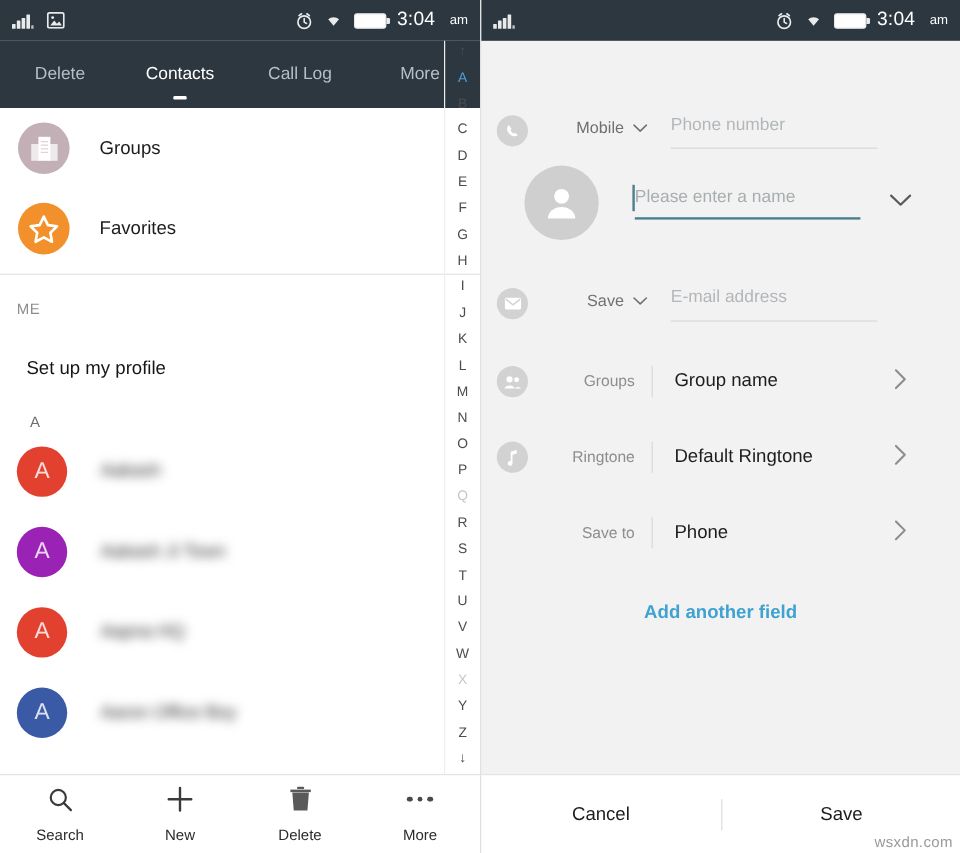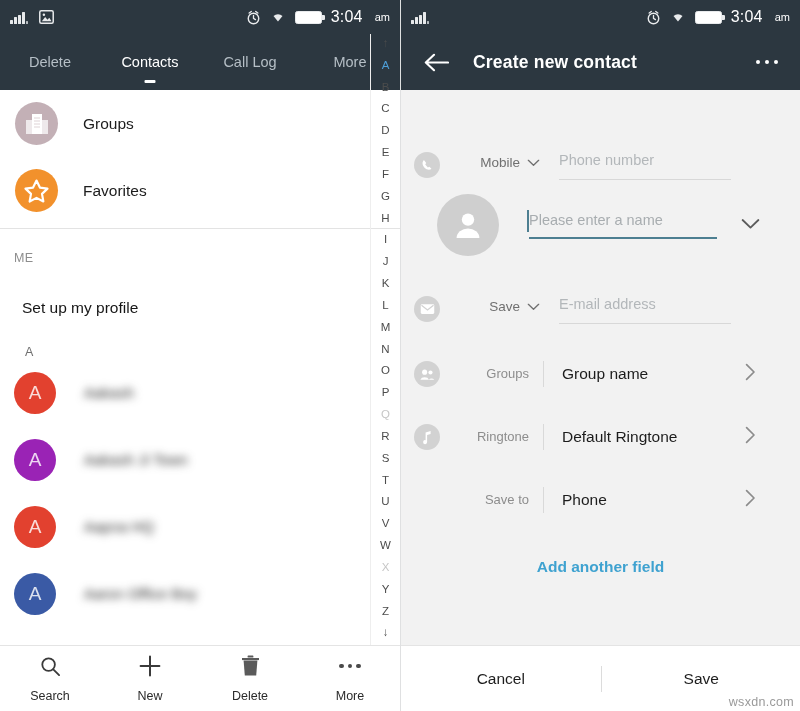--- a/index.html
+++ b/index.html
@@ -374,33 +374,20 @@
         </svg>
         <svg width="16" height="12" viewBox="0 0 17 13">
           <path d="M8.5 11.4 L3.6 5.4 A7.6 7.6 0 0 1 13.4 5.4 Z" fill="#e8eaec"></path>
         </svg>
         <span class="ico-battery"></span>
         <span class="sb-time">3:04</span>
         <span class="sb-ampm">am</span>
       </div>
     </div>
 
-    <div class="titlebar">
-      <span class="back-arrow">
-        <svg width="25" height="19" viewBox="0 0 25 19">
-          <path d="M24 9.5 H2.2 M10 1.8 L1.8 9.5 L10 17.2" fill="none" stroke="#ffffff" stroke-width="2.1" stroke-linecap="round" stroke-linejoin="round"></path>
-        </svg>
-      </span>
-      <span class="tb-title">Create new contact</span>
-      <span class="tb-more">
-          <span></span>
-          <span></span>
-          <span></span>
-        </span>
-    </div>
 
     <div class="form-area">
 
       <div class="f-row contact-field-row">
         <span class="ico-circle">
           <svg width="15" height="15" viewBox="0 0 16 16">
             <path d="M4.2 2.2 C2.4 4 2 7.2 4.6 10 C7.2 12.8 10.6 13 12.2 11.4 L10 9.2 L8.4 10 L5.6 7 L6.6 5.4 Z" fill="#ffffff"></path>
           </svg>
         </span>
         <div class="cf-typelabel">

